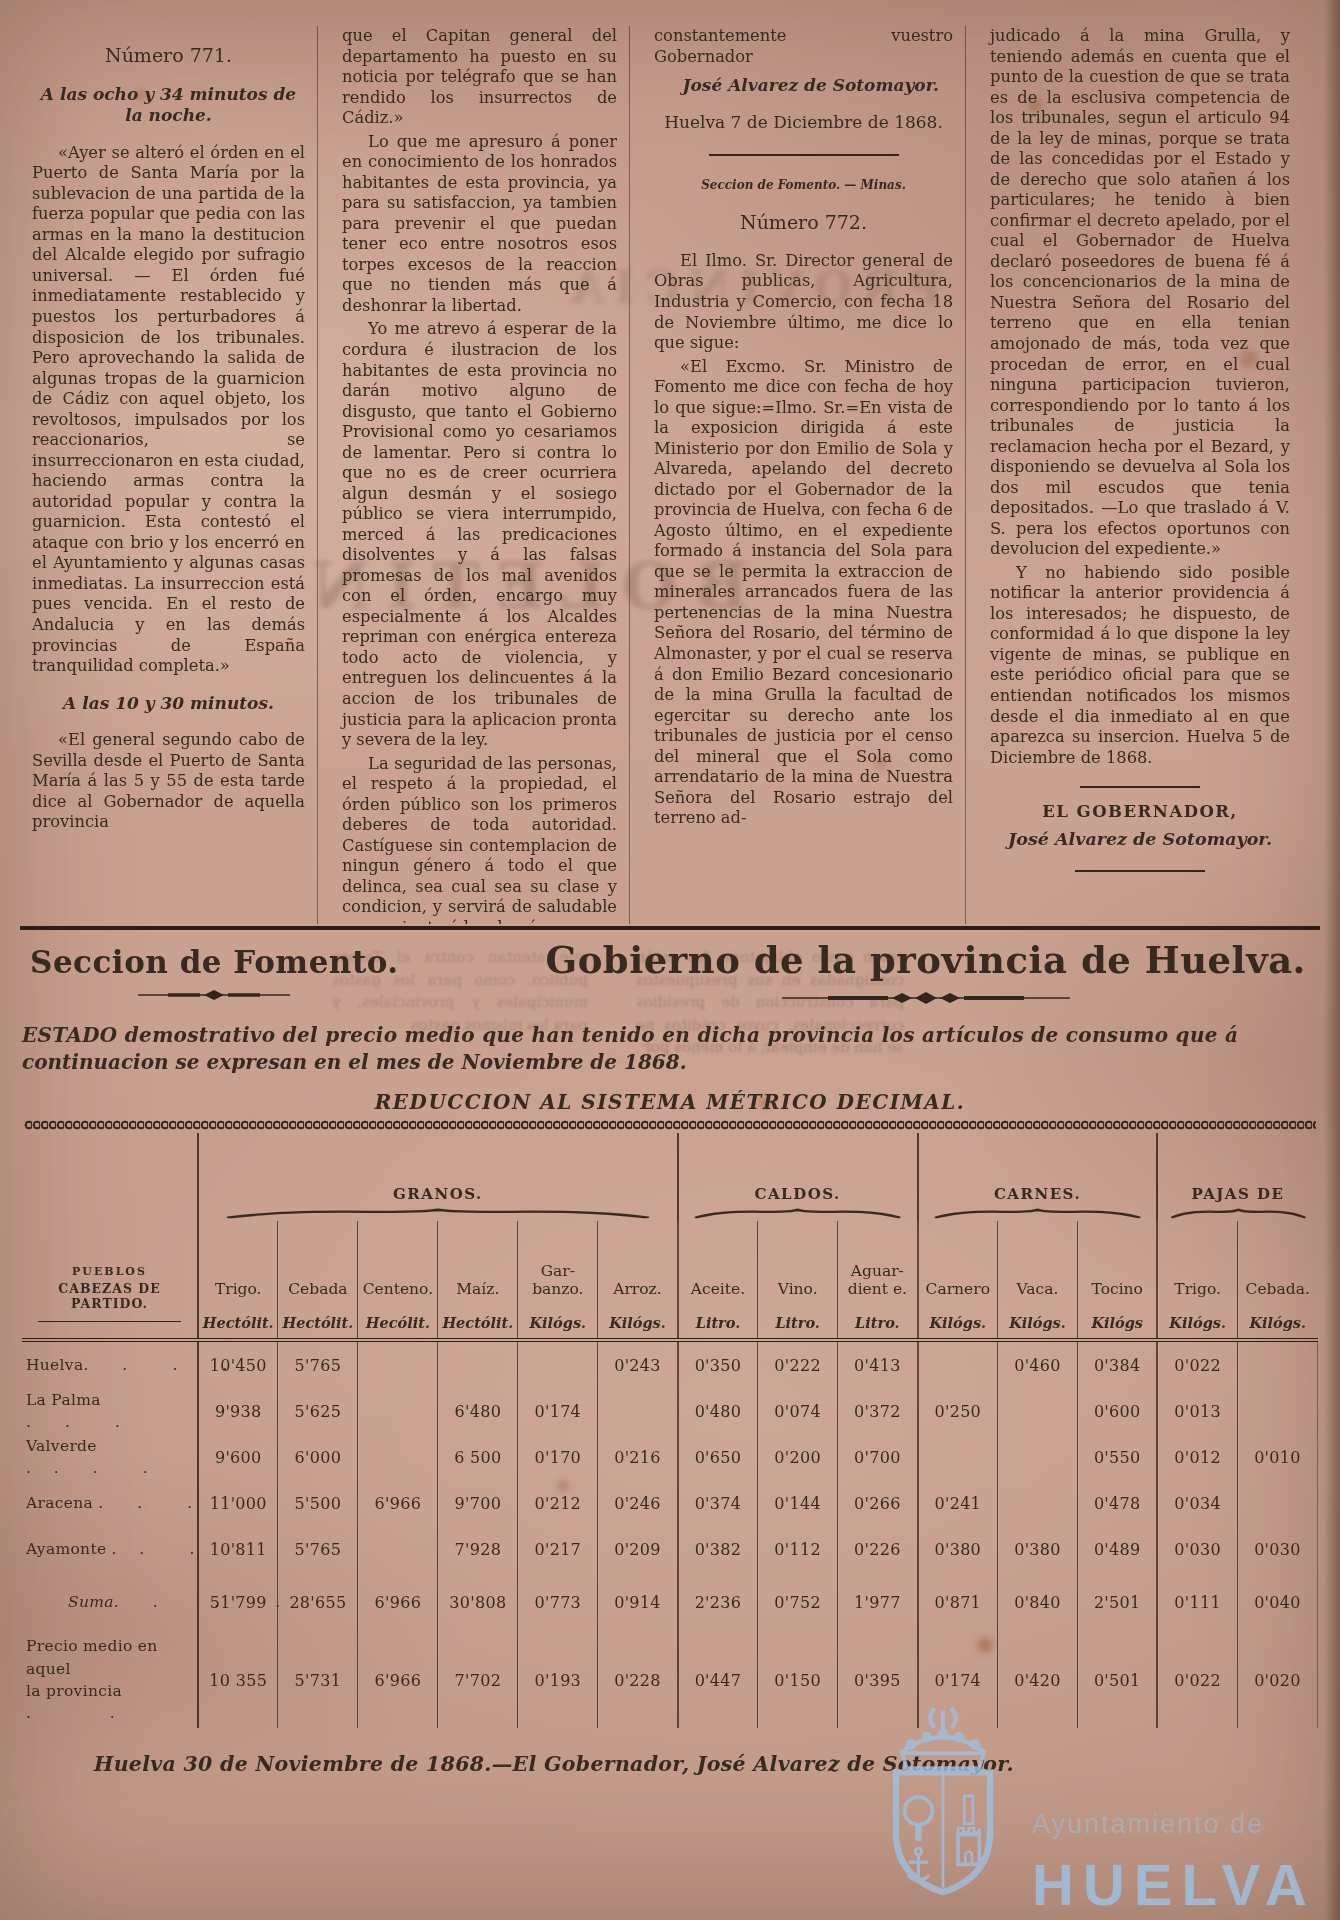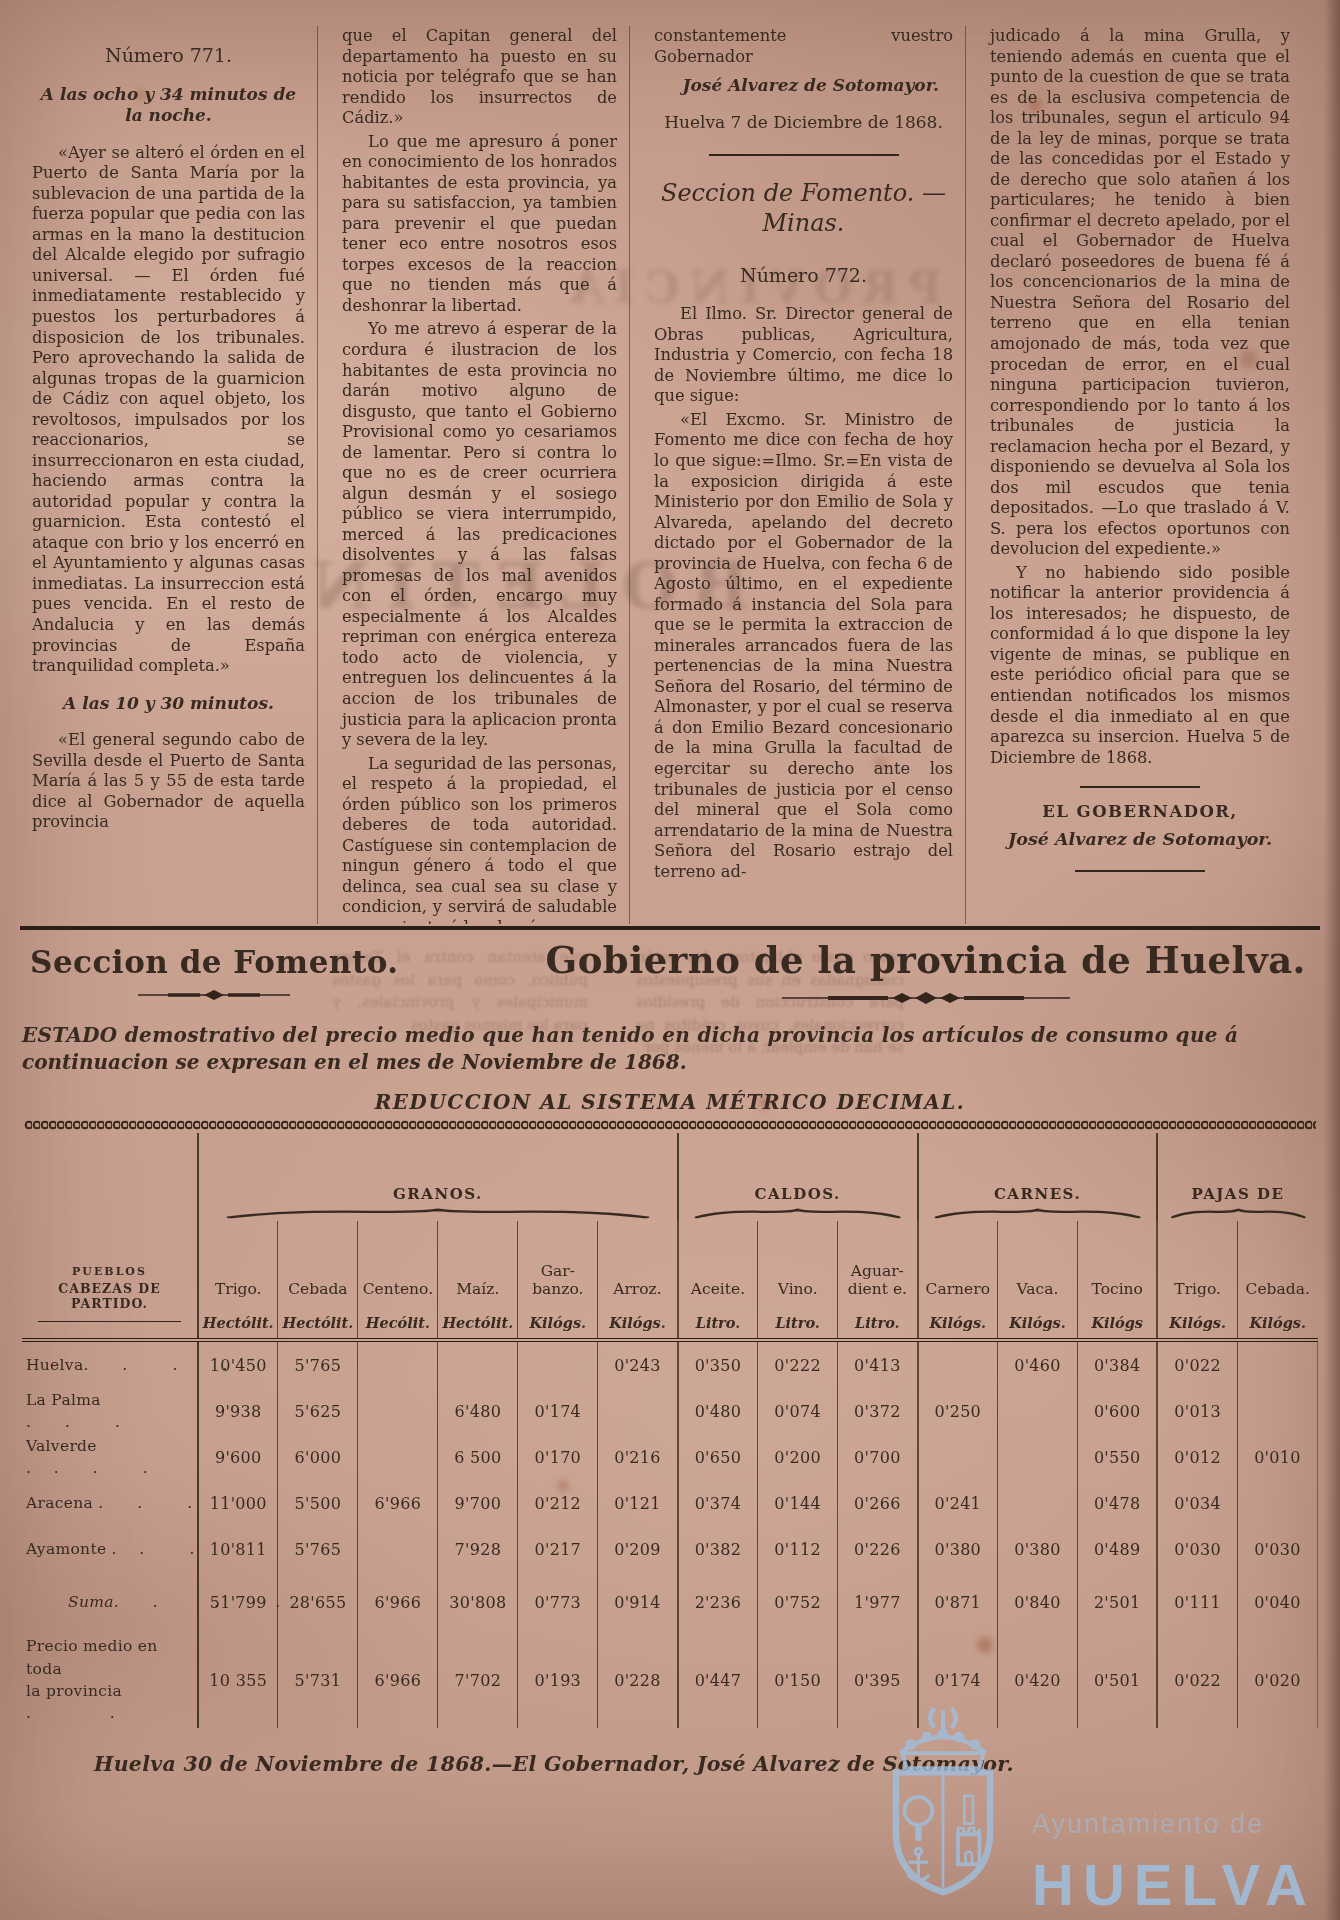--- a/index.html
+++ b/index.html
@@ -45,21 +45,21 @@
   .centered{text-align:center;}
   .right{text-align:right;}
   .it{font-style:italic;}
   .numhead{margin:18px 0 16px 0;font-size:19px;}
   .time{margin:16px 0;font-size:17px;font-weight:bold;}
   .sig{font-weight:bold;margin:8px 14px 16px 0;font-size:17px;}
   .date{margin:4px 0 20px 0;font-size:17px;}
   .shortrule{height:2px;background:#33241c;width:190px;margin:10px auto 22px;}
   .shortrule.sm{width:120px;height:1.5px;margin:18px auto 14px;}
   .shortrule.sm2{width:130px;height:1.5px;margin:20px auto 0;}
-  .section{font-size:24px;margin-bottom:26px;font-weight:normal;}
+  .section{font-size:12px;margin-bottom:18px;font-weight:bold;}
   .gov{font-size:16.5px;letter-spacing:1.5px;font-weight:bold;margin-top:4px;}
   .sig2{font-size:17.5px;font-weight:bold;margin-top:6px;}
 
   .thickrule{height:4px;background:#2b1e16;margin:2px 20px 0 20px;}
 
   
   .band{display:flex;justify-content:space-between;align-items:flex-start;
     padding:8px 34px 0 30px;}
   .bandpart{text-align:center;}
   .headline{font-size:37px;font-weight:bold;letter-spacing:.5px;white-space:nowrap;}
@@ -331,21 +331,21 @@
           </tr>
           <tr>
             <td class="stub-cell">
               <div>Aracena .<span class="dots">&nbsp;&nbsp;&nbsp;.&nbsp;&nbsp;&nbsp;&nbsp;.</span></div>
             </td>
             <td class="num c0">11'000</td>
             <td class="num c1">5'500</td>
             <td class="num c2">6'966</td>
             <td class="num c3">9'700</td>
             <td class="num c4">0'212</td>
-            <td class="num c5">0'121</td>
+            <td class="num c5">0'246</td>
             <td class="num c6 gb">0'374</td>
             <td class="num c7">0'144</td>
             <td class="num c8">0'266</td>
             <td class="num c9 gb">0'241</td>
             <td class="num c10"></td>
             <td class="num c11">0'478</td>
             <td class="num c12 gb">0'034</td>
             <td class="num c13"></td>
           </tr>
           <tr>
@@ -381,21 +381,21 @@
             <td class="num c7">0'752</td>
             <td class="num c8">1'977</td>
             <td class="num c9 gb">0'871</td>
             <td class="num c10">0'840</td>
             <td class="num c11">2'501</td>
             <td class="num c12 gb">0'111</td>
             <td class="num c13">0'040</td>
           </tr>
           <tr class="precio">
             <td class="stub-cell">
-              <div>Precio medio  en  toda</div>
+              <div>Precio medio  en  aquel</div>
               <div>la provincia .<span class="dots">&nbsp;&nbsp;&nbsp;&nbsp;&nbsp;&nbsp;&nbsp;.</span></div>
             </td>
             <td class="num c0">10 355</td>
             <td class="num c1">5'731</td>
             <td class="num c2">6'966</td>
             <td class="num c3">7'702</td>
             <td class="num c4">0'193</td>
             <td class="num c5">0'228</td>
             <td class="num c6 gb">0'447</td>
             <td class="num c7">0'150</td>

